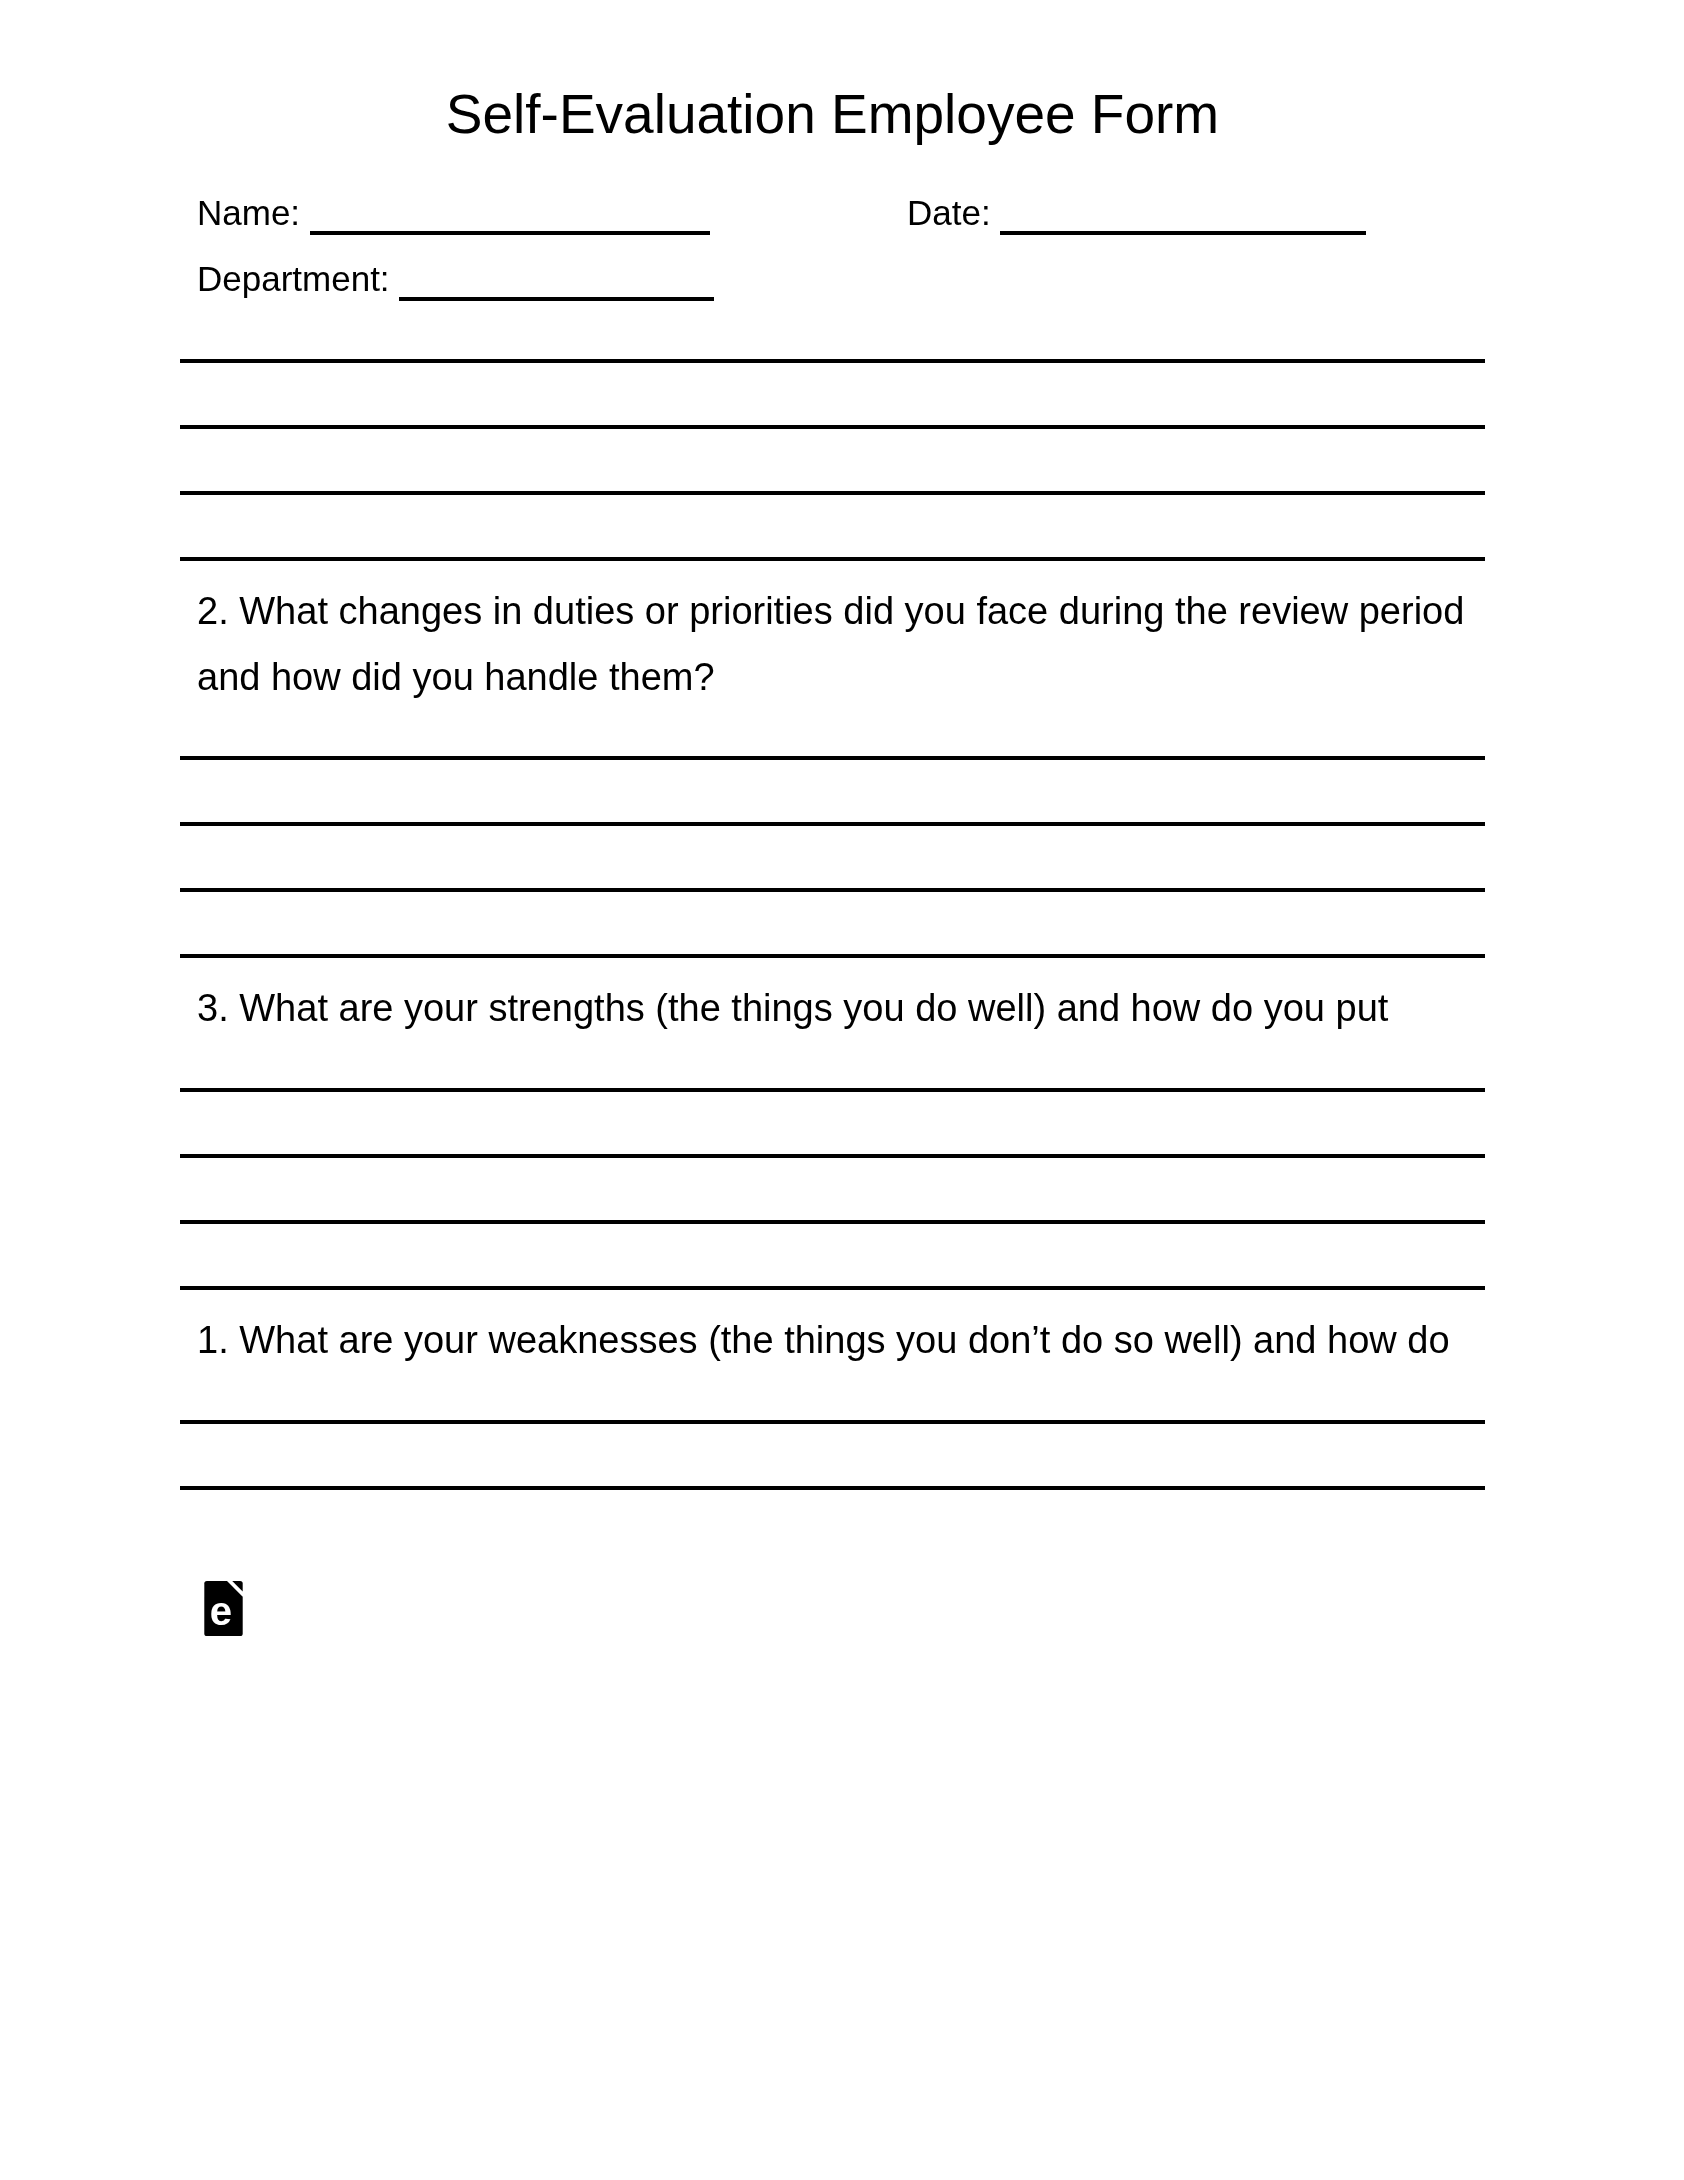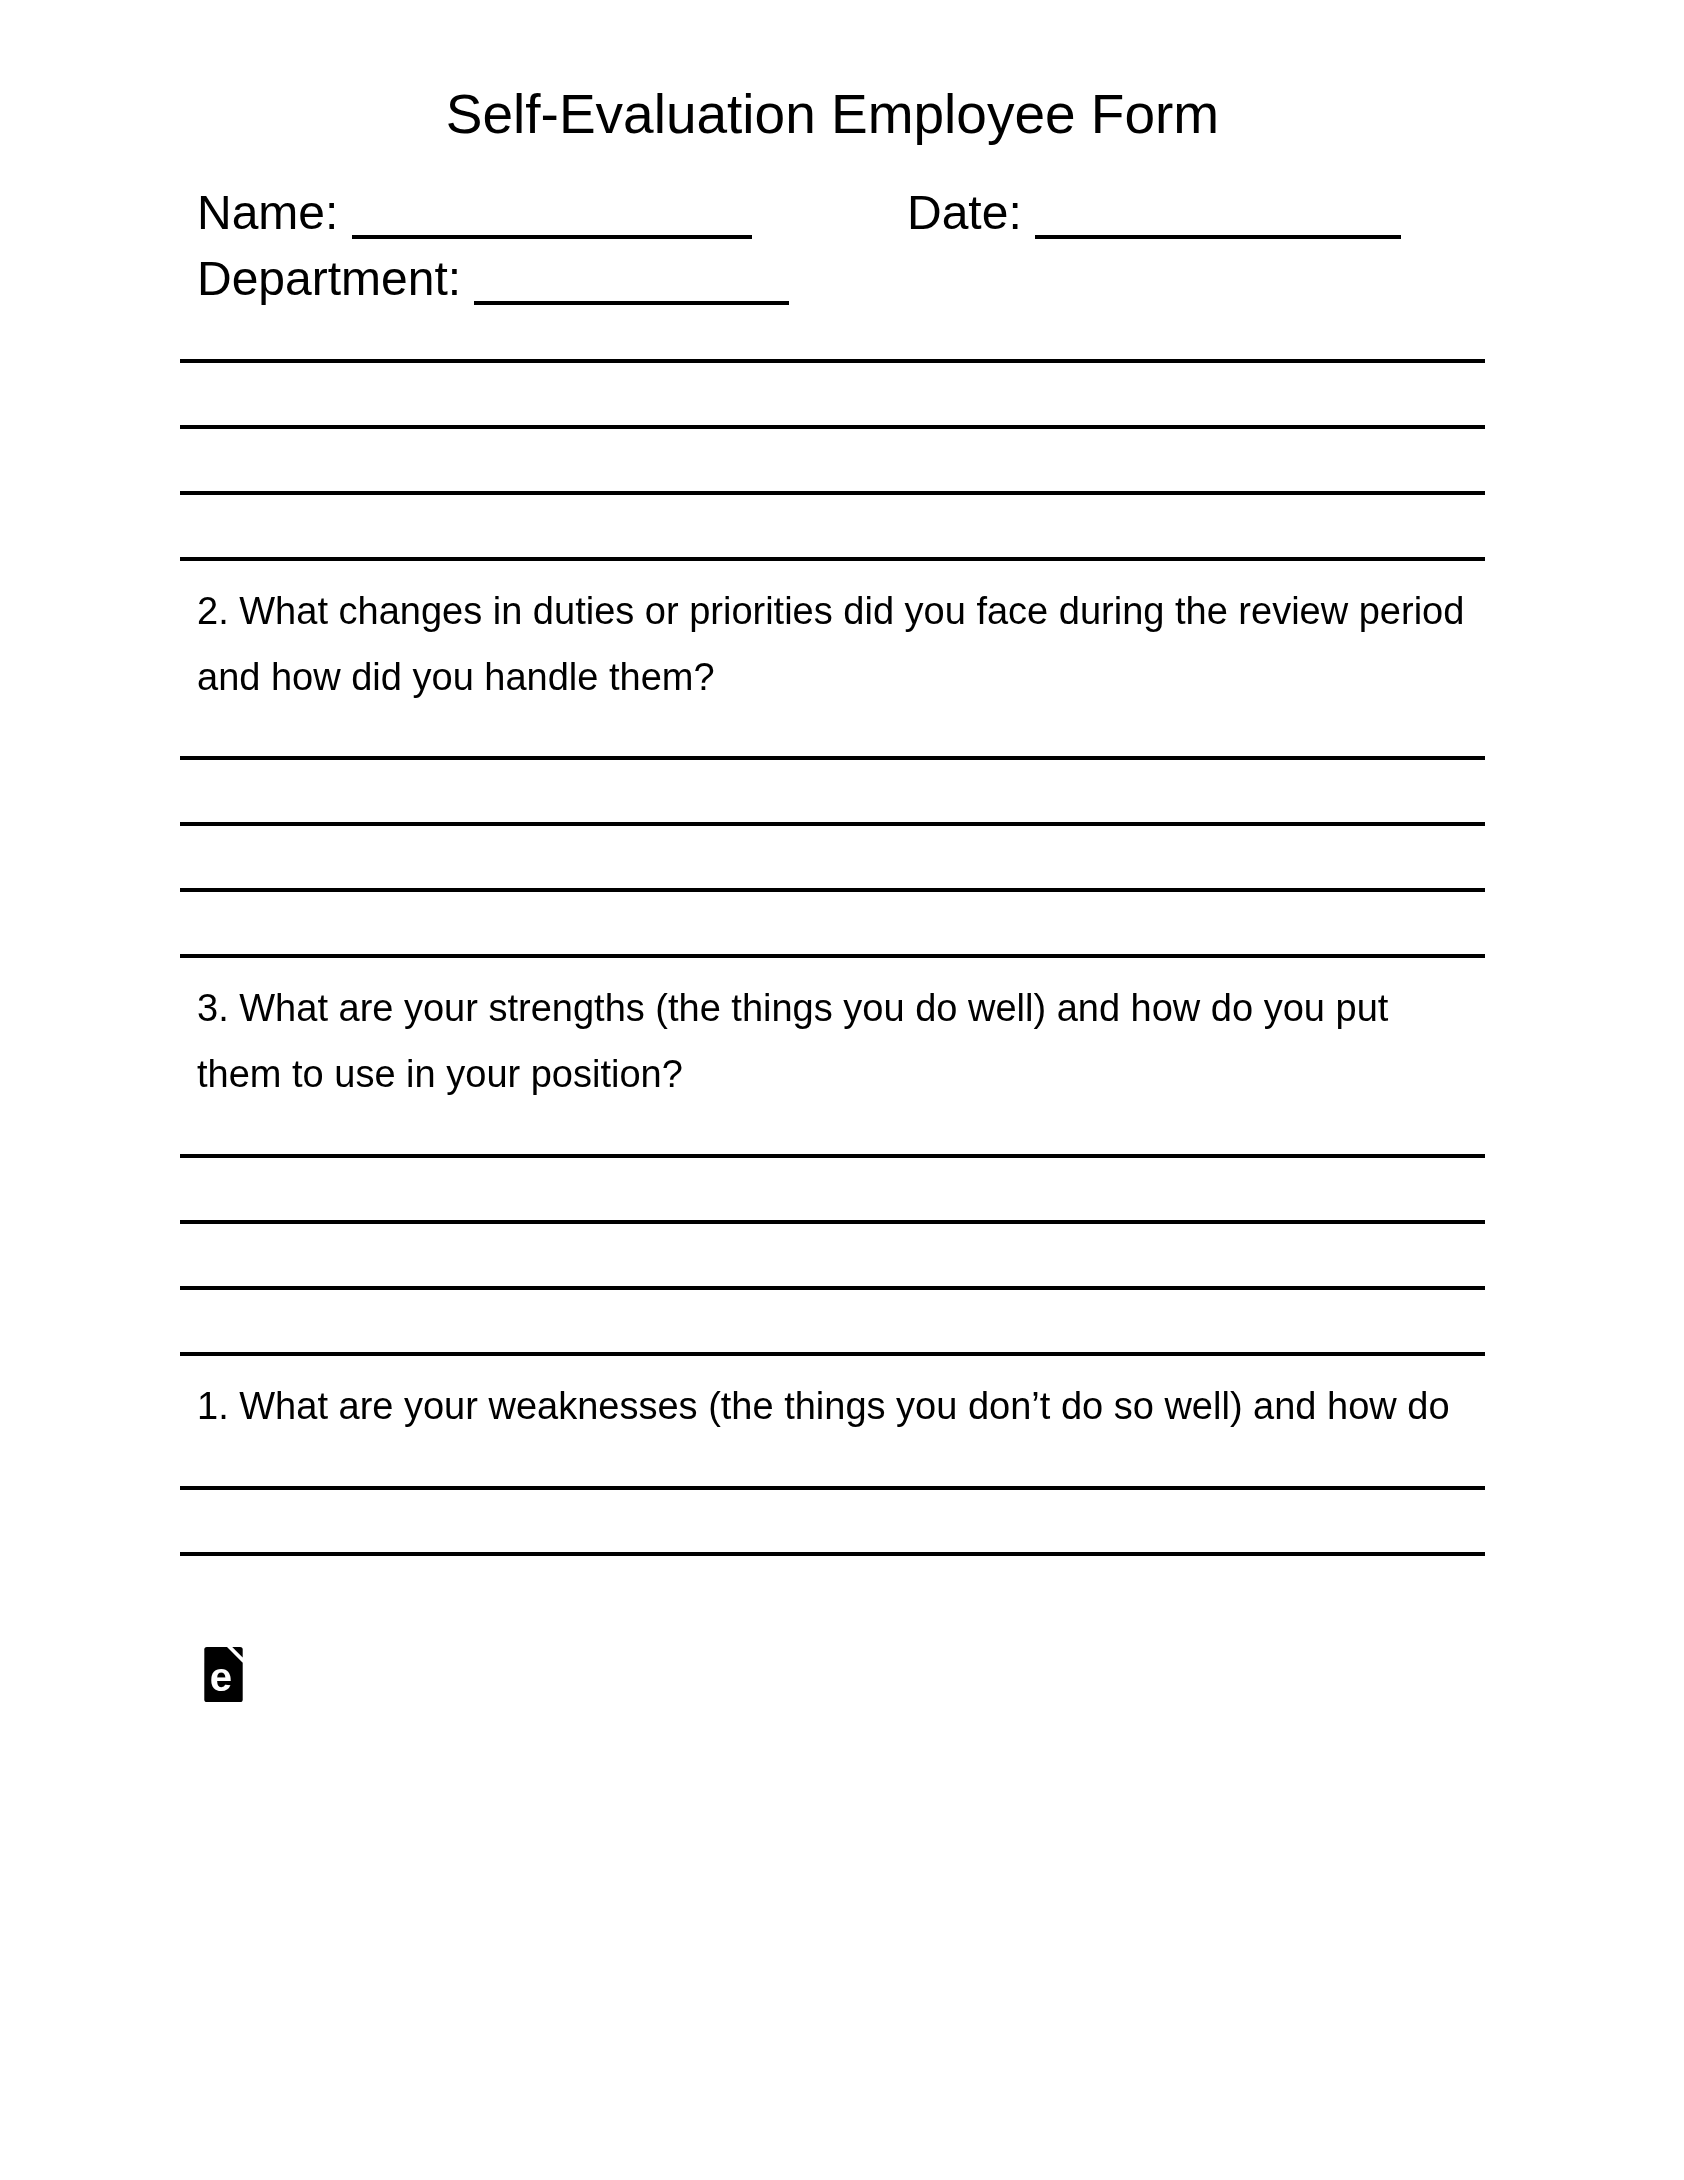--- a/index.html
+++ b/index.html
@@ -14,21 +14,21 @@
   .content { position: absolute; left: 180px; top: 0; width: 1305px; }
 
   .title {
     margin-top: 84px;
     font-size: 55px;
     line-height: 61px;
     text-align: center;
     white-space: nowrap;
   }
 
-  .meta { margin-top: 35px; padding-left: 17px; font-size: 48px; }
+  .meta { margin-top: 35px; padding-left: 17px; font-size: 35px; }
   .meta-row {
     display: grid;
     grid-template-columns: 710px 1fr;
     height: 66px;
     line-height: 66px;
     white-space: nowrap;
   }
 
   .q {
     margin-top: 17px;
@@ -98,21 +98,20 @@
     </div>
     <div class="answers">
       <div class="ans"></div>
       <div class="ans"></div>
       <div class="ans"></div>
       <div class="ans"></div>
     </div>
 
     <div class="q">
       <div class="q-line">3. What are your strengths (the things you do well) and how do you put</div>
-      <div class="q-line">them to use in your position?</div>
     </div>
     <div class="answers">
       <div class="ans"></div>
       <div class="ans"></div>
       <div class="ans"></div>
       <div class="ans"></div>
     </div>
 
     <div class="q">
       <div class="q-line">1. What are your weaknesses (the things you don’t do so well) and how do</div>

